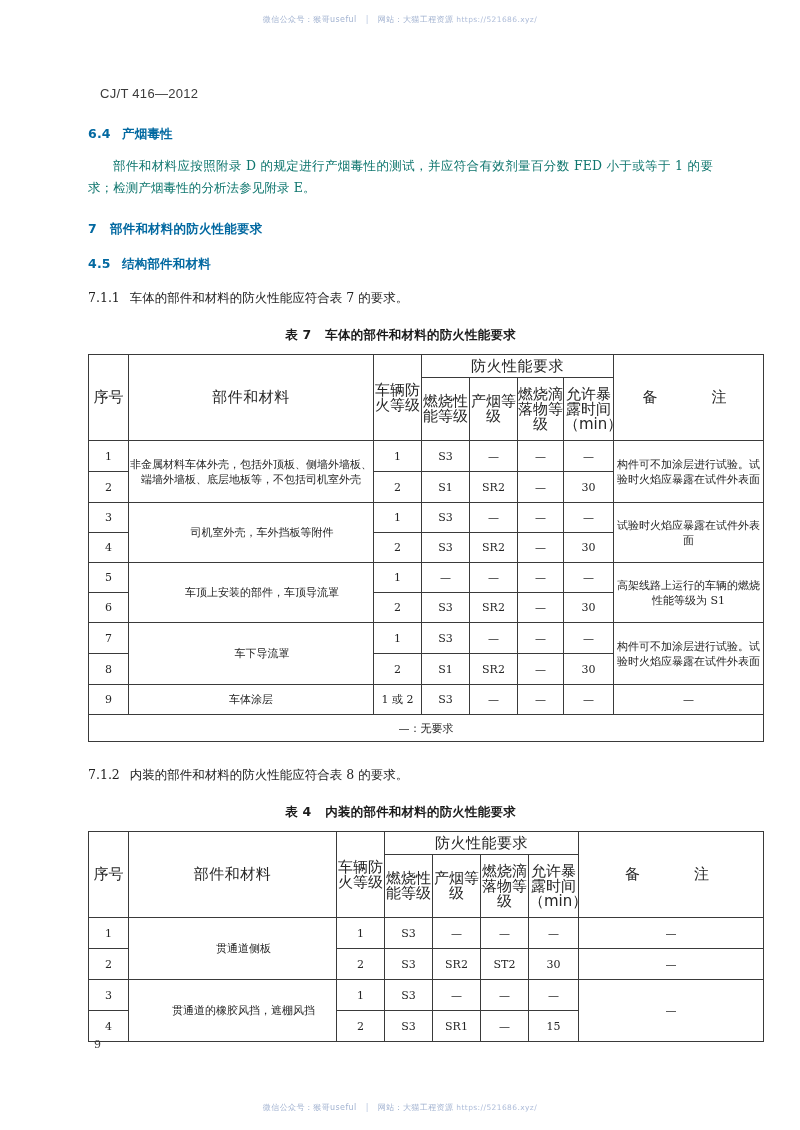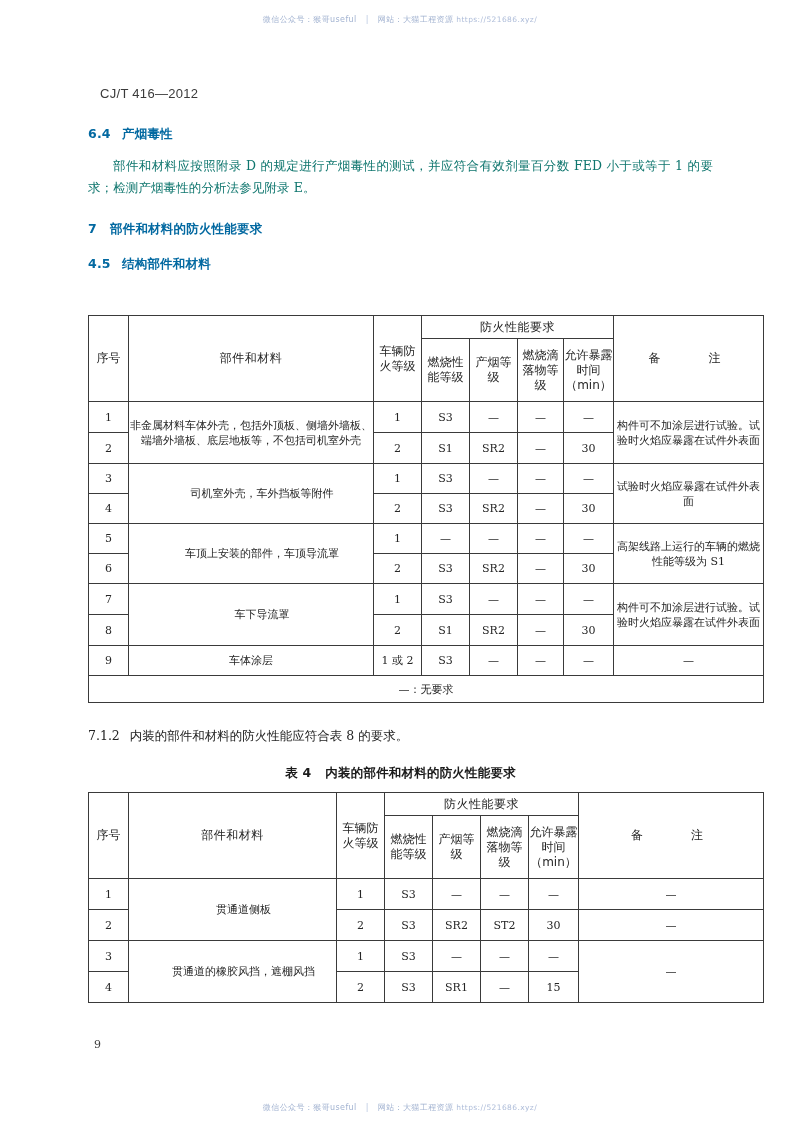--- a/index.html
+++ b/index.html
@@ -120,21 +120,21 @@
   table.spec td, table.spec th {
     border: 1px solid #3a3a3a;
     padding: 0;
     text-align: center;
     vertical-align: middle;
     font-weight: normal;
     line-height: 15px;
   }
   table.spec th {
     font-family: "DejaVu Sans", "Liberation Sans", sans-serif;
-    font-size: 12px;
+    font-size: 15px;
   }
   table.spec td { font-size: 11px; }
 
   .hdr-tall { height: 84px; }
   .hdr-group { height: 22px; }
   .hdr-sub { height: 62px; }
 
   .th-vert {
     font-family: "DejaVu Sans", "Liberation Sans", sans-serif;
     font-size: 10.5px;
@@ -216,23 +216,29 @@
     </h3>
 
     <div class="sp-18"></div>
 
     <h3 class="clause">
       <span class="num">4.5</span><span>结构部件和材料</span>
     </h3>
 
     <div class="sp-14"></div>
 
+    <p class="clause-line">
+      <span class="num">7.1.1</span><span>车体的部件和材料的防火性能应符合表 7 的要求。</span>
+    </p>
 
     <div class="sp-18"></div>
 
+    <p class="table-caption">
+      <span>表 7</span><span class="cap-sep"></span><span>车体的部件和材料的防火性能要求</span>
+    </p>
 
     <div class="sp-10"></div>
 
     <table class="spec">
       <colgroup>
         <col style="width:40px">
         <col style="width:245px">
         <col style="width:48px">
         <col style="width:48px">
         <col style="width:48px">

